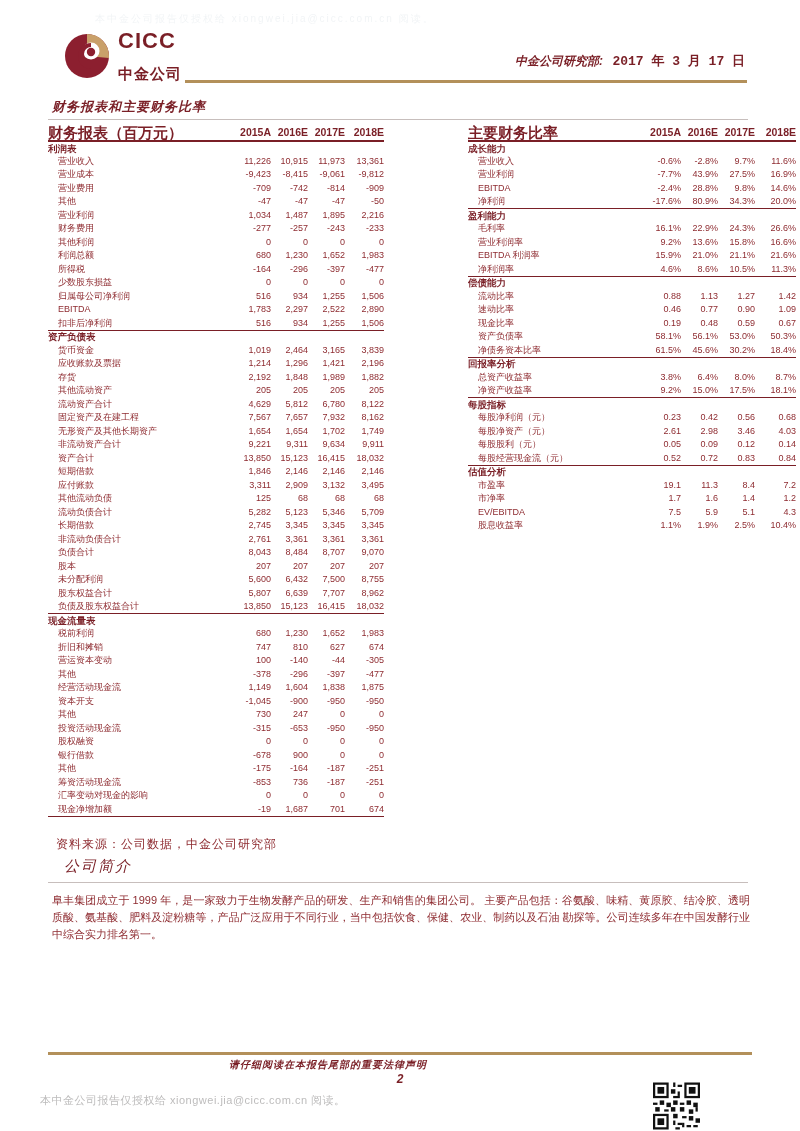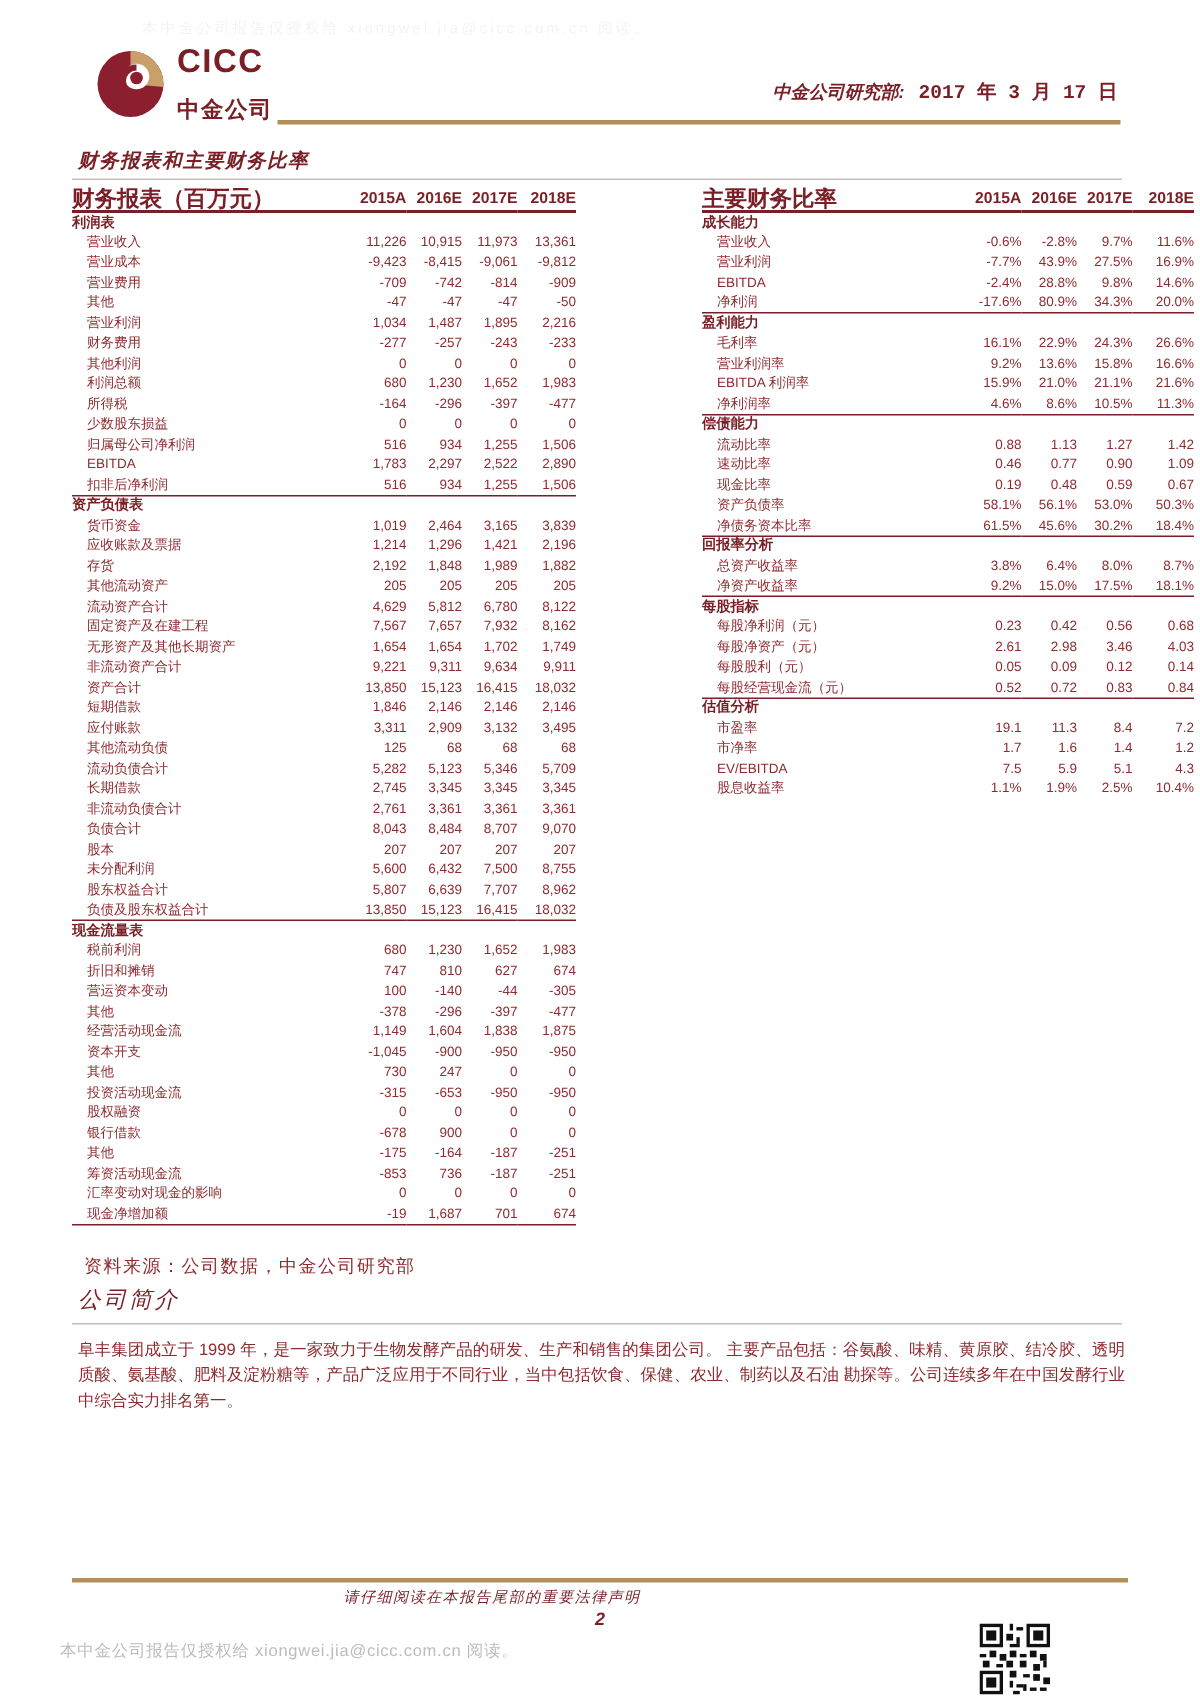--- a/index.html
+++ b/index.html
@@ -44,27 +44,27 @@
   td.row-label{text-align:left;padding-left:10px;}
   td.section-name{font-weight:bold;color:var(--maroon-dark);padding-left:0;font-size:9.5px;}
   td.num{text-align:right;}
   tr.section-end{border-bottom:1px solid var(--maroon-dark);}
   #right-table tr.no-end-line{border-bottom:none;}
 
   
   .source-note{position:absolute;top:836px;left:56px;font-size:12px;color:var(--maroon);letter-spacing:1px;}
 
   
-  .profile-title{position:absolute;top:857px;left:52px;font-size:15px;font-style:italic;color:var(--maroon-dark);letter-spacing:2px;}
+  .profile-title{position:absolute;top:857px;left:64px;font-size:15px;font-style:italic;color:var(--maroon-dark);letter-spacing:2px;}
   .profile-rule{position:absolute;top:882px;left:48px;width:700px;height:1px;background:var(--gray-rule);}
   .profile-body{position:absolute;top:892px;left:52px;width:698px;font-size:11px;color:var(--maroon);line-height:1.55;text-align:justify;}
 
   
   .footer-gold-line{position:absolute;top:1052px;left:48px;width:704px;height:2.5px;background:var(--gold);}
-  .footer-legal{position:absolute;top:1058px;left:0;width:656px;text-align:center;font-size:10px;font-style:italic;font-weight:normal;color:var(--maroon-dark);letter-spacing:1px;}
+  .footer-legal{position:absolute;top:1058px;left:0;width:656px;text-align:center;font-size:10px;font-style:italic;font-weight:bold;color:var(--maroon-dark);letter-spacing:1px;}
   .footer-page{position:absolute;top:1072px;left:0;width:800px;text-align:center;font-size:12px;font-weight:bold;font-style:italic;color:var(--maroon-dark);}
   .footer-auth{position:absolute;top:1093px;left:40px;font-size:11px;color:var(--footer-gray);letter-spacing:.5px;}
   .qr{position:absolute;top:1082px;left:653px;width:47px;height:48px;}
 </style>
 </head>
 <body>
 
 <div class="page">
 
   <div class="watermark-top">本中金公司报告仅授权给 xiongwei.jia@cicc.com.cn 阅读。</div>

